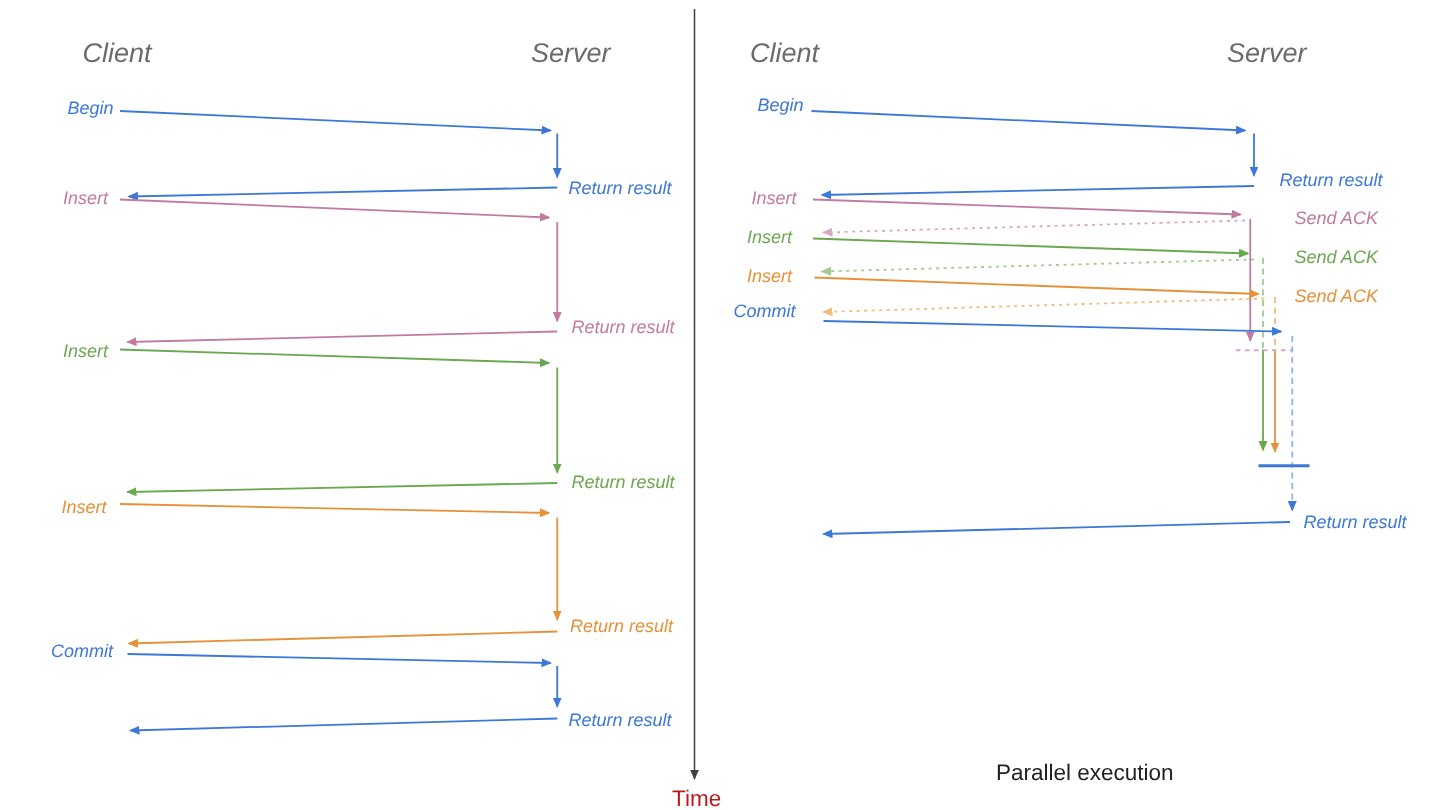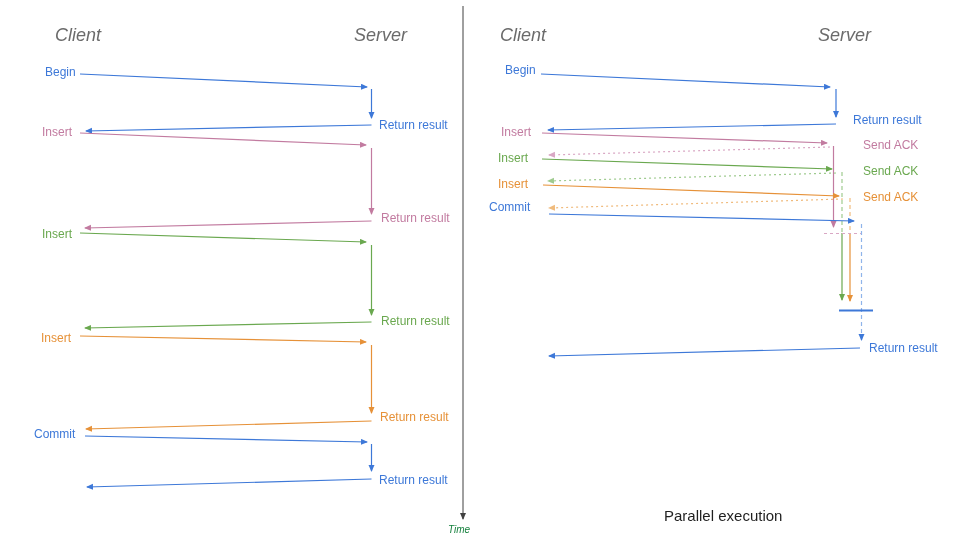--- a/index.html
+++ b/index.html
@@ -4,24 +4,24 @@
 <style>
   html,body{margin:0;padding:0;background:#ffffff;}
   #canvas{
     position:relative;
     width:960px;height:540px;
     background:#ffffff;
     font-family:"Liberation Sans", sans-serif;
     overflow:hidden;
   }
   #wires{position:absolute;left:0;top:0;width:960px;height:540px;}
-  .lbl{position:absolute;font-size:12px;line-height:1;white-space:nowrap;}
+  .lbl{position:absolute;font-size:12px;line-height:1;white-space:nowrap;font-style:italic;}
   .hdr{position:absolute;font-size:18px;font-style:italic;color:#6b6b6b;white-space:nowrap;}
   .title{position:absolute;font-size:15px;color:#1f1f1f;white-space:nowrap;}
-  .time{position:absolute;font-size:10px;color:#15803d;white-space:nowrap;font-style:italic;}
+  .time{position:absolute;font-size:15px;color:#b91c1c;white-space:nowrap;}
   .c-blue{color:#3d78d8;}
   .c-pink{color:#c27ba0;}
   .c-green{color:#6aa84f;}
   .c-orange{color:#e69138;}
   
   .ln{fill:none;stroke-width:1.2;}
   .s-blue{stroke:#3d78d8;}
   .s-pink{stroke:#c27ba0;}
   .s-green{stroke:#6aa84f;}
   .s-orange{stroke:#e69138;}

